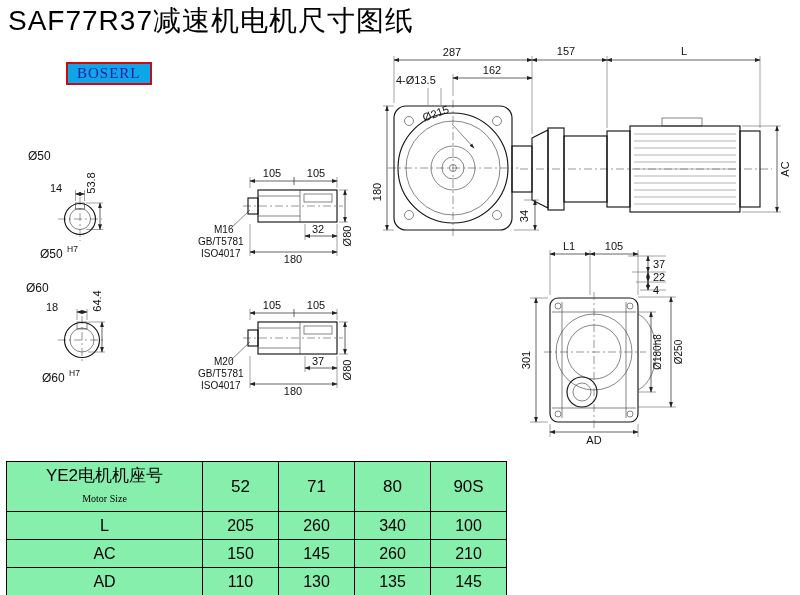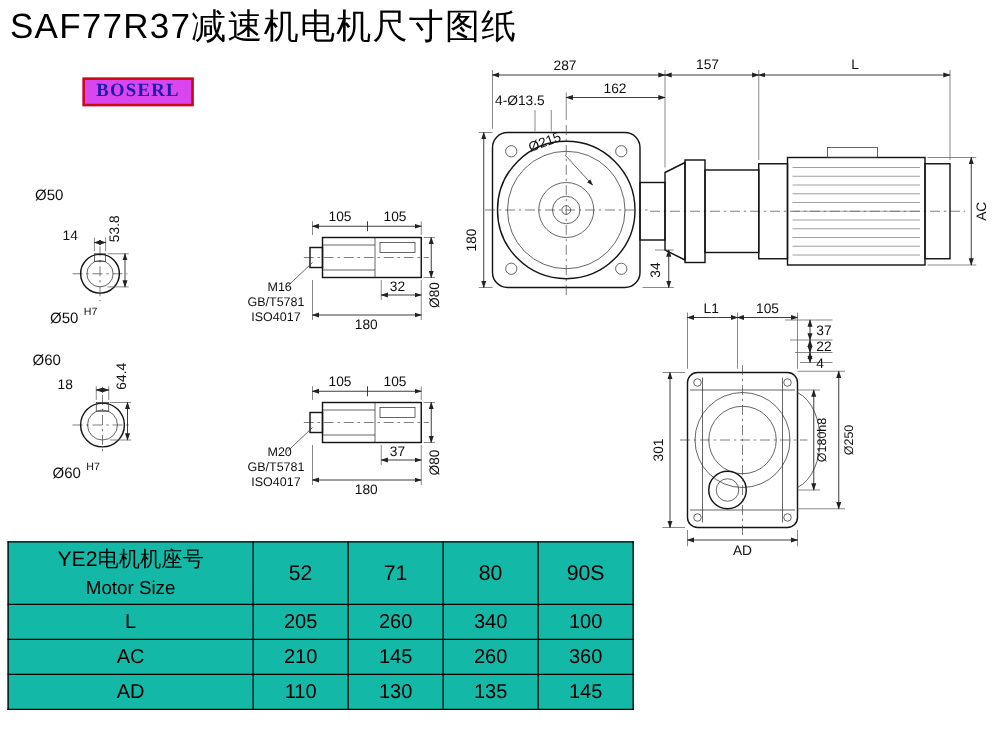--- a/index.html
+++ b/index.html
@@ -1,39 +1,39 @@
 <!DOCTYPE html>
 <html><head>
 <meta charset="utf-8">
 <style>
   *{margin:0;padding:0;box-sizing:border-box}
   html,body{width:800px;height:595px;background:#fff;overflow:hidden;
     font-family:"Liberation Sans",sans-serif;color:#000;position:relative}
   .title{position:absolute;left:8px;top:2px;font-size:28px;font-weight:normal;letter-spacing:1px;white-space:nowrap}
   .logo{position:absolute;left:66px;top:62px;border:2px solid #c90c0c;color:#1d1da5;
-    font-family:"Liberation Serif",serif;font-size:15px;font-weight:700;padding:1px 9px;letter-spacing:1px;background:#d946ef}
+    font-family:"Liberation Serif",serif;font-size:15px;font-weight:400;padding:1px 9px;letter-spacing:1px;background:#0ea5e9}
   svg.drawing{position:absolute;left:0;top:0}
   
   .out{fill:none;stroke:#151515;stroke-width:1.15}
   .thin{fill:none;stroke:#333;stroke-width:.6}
   .dim{fill:none;stroke:#222;stroke-width:.7}
   .ext{fill:none;stroke:#555;stroke-width:.55}
   .cl{fill:none;stroke:#444;stroke-width:.55;stroke-dasharray:8 3 2 3}
   .fin{fill:none;stroke:#666;stroke-width:.5}
   svg text{font-family:"Liberation Sans",sans-serif;fill:#111;font-size:11px}
   .t10{font-size:10px}.t12{font-size:12px}.t8{font-size:8.5px}
   
-  table.spec{position:absolute;left:6px;top:433px;border-collapse:collapse;table-layout:fixed;background:#14b8a6}
+  table.spec{position:absolute;left:6px;top:461px;border-collapse:collapse;table-layout:fixed;background:#86efac}
   .spec td{border:1.4px solid #000;text-align:center;vertical-align:middle;font-size:16px}
   .spec .c0{width:196px}
   .spec .c{width:76px}
   .spec tr.hdr td{height:50px}
   .spec tr.r td{height:28px}
   .hdr .cn{font-size:17px;line-height:24px}
-  .hdr .en{font-size:15px;font-family:Liberation Sans, sans-serif;line-height:22px}
+  .hdr .en{font-size:10px;font-family:Liberation Serif, serif;line-height:22px}
   .hdr .c{font-size:17px}
 </style>
 </head>
 <body>
 
 <div class="title">SAF77R37减速机电机尺寸图纸</div>
 <div class="logo">BOSERL</div>
 
 <svg class="drawing" width="800" height="595" viewBox="0 0 800 595">
   <defs>
@@ -277,24 +277,24 @@
   </tr>
   <tr class="r">
     <td class="c0">L</td>
     <td class="c">205</td>
     <td class="c">260</td>
     <td class="c">340</td>
     <td class="c">100</td>
   </tr>
   <tr class="r">
     <td class="c0">AC</td>
-    <td class="c">210</td>
+    <td class="c">150</td>
     <td class="c">145</td>
     <td class="c">260</td>
-    <td class="c">360</td>
+    <td class="c">210</td>
   </tr>
   <tr class="r">
     <td class="c0">AD</td>
     <td class="c">110</td>
     <td class="c">130</td>
     <td class="c">135</td>
     <td class="c">145</td>
   </tr>
 </tbody>
   </table>

